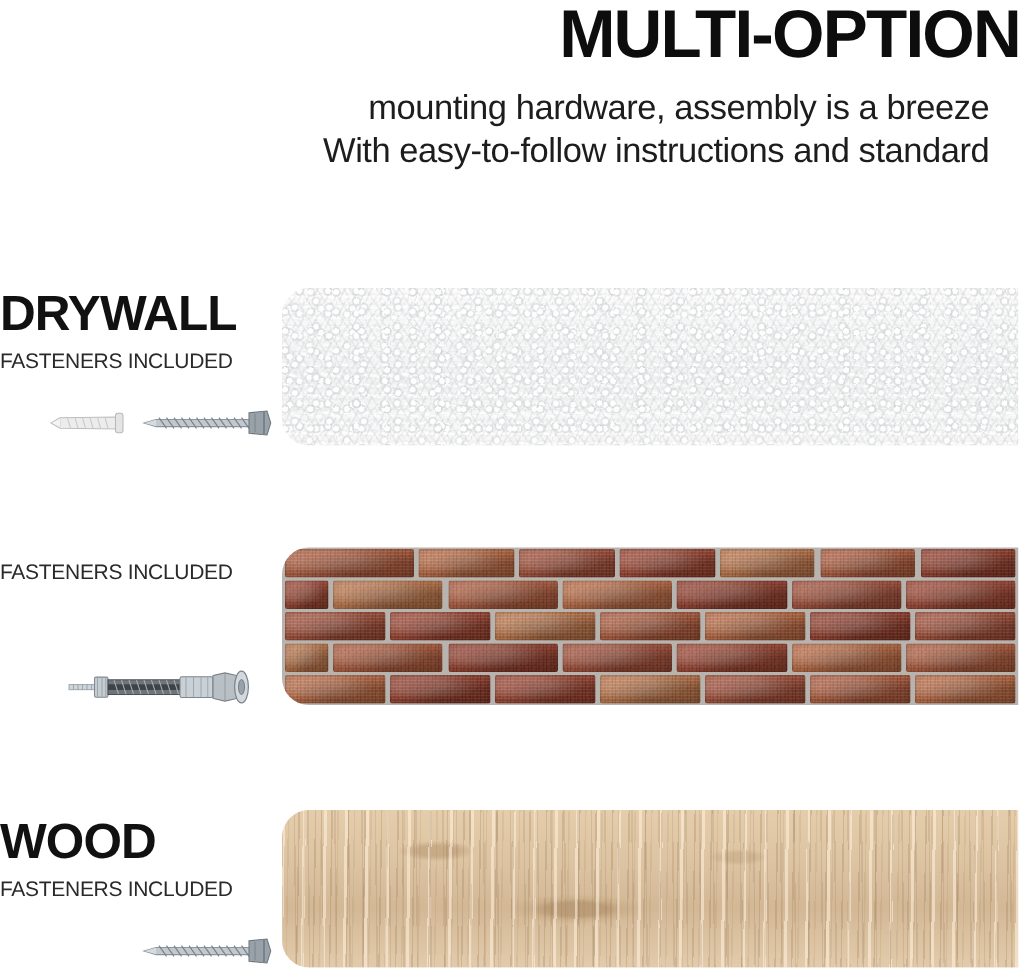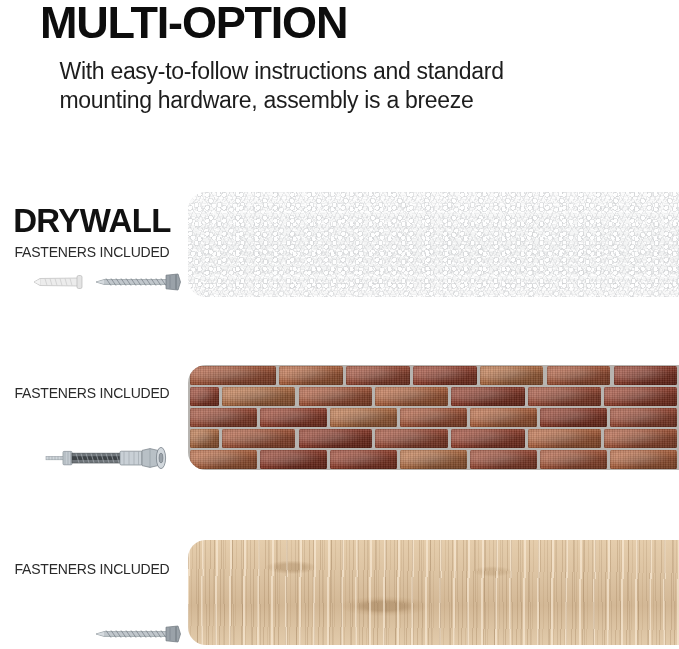--- a/index.html
+++ b/index.html
@@ -12,21 +12,21 @@
     height: 649px;
     font-family: "Liberation Sans", sans-serif;
     color: #111111;
     overflow: hidden;
     position: relative;
   }
 
   
   .header {
     padding-top: 2px;
-    text-align: left;
+    text-align: right;
     margin-left: 40px;
   }
   .title {
     font-weight: bold;
     font-size: 45px;
     line-height: 0.95;
     letter-spacing: -1.2px;
     color: #0d0d0d;
     margin: 0 auto;
     width: 640px;
@@ -51,23 +51,23 @@
     left: 0;
     width: 679px;
   }
   .section {
     position: relative;
     height: 176px;
   }
   .section-labels {
     position: absolute;
     left: 0;
-    top: 28px;
+    top: 16px;
     width: 184px;
-    text-align: center;
+    text-align: left;
   }
   .section-name {
     font-size: 33px;
     font-weight: bold;
     letter-spacing: -0.6px;
     line-height: 1.05;
     color: #111111;
     white-space: nowrap;
   }
   .section-sub {
@@ -182,22 +182,22 @@
   }
 </style>
 </head>
 <body>
 
 <div class="header">
   <h1 class="title">
     <span class="title-line1">MULTI-OPTION</span>
   </h1>
   <p class="subtitle">
+    <span class="subtitle-line">mounting hardware, assembly is a breeze</span>
     <span class="subtitle-line">With easy-to-follow instructions and standard</span>
-    <span class="subtitle-line">mounting hardware, assembly is a breeze</span>
   </p>
 </div>
 
 <div class="sections">
 
   <div class="section">
     <div class="section-labels">
       <div class="section-name">DRYWALL</div>
       <div class="section-sub">FASTENERS INCLUDED</div>
     </div>
@@ -340,20 +340,21 @@
           <div class="brick v4"></div>
           <div class="brick v1"></div>
           <div class="brick v3"></div>
         </div>
       </div>
     </div>
   </div>
 
   <div class="section">
     <div class="section-labels">
+      <div class="section-name">WOOD</div>
       <div class="section-sub">FASTENERS INCLUDED</div>
     </div>
 
     <div class="fasteners">
       <svg class="fastener-svg" width="184" height="46" viewBox="0 0 184 46">
         <g>
           <path d="M96 22 L104 19.6 L168 19.6 L168 24.4 L104 24.4 Z" fill="#c2c8cd" stroke="#8d959b" stroke-width="0.7"></path>
           <g stroke="#79828a" stroke-width="0.75" fill="none">
             <path d="M106 18.4 L111 25.6"></path>
               <path d="M111 18.4 L116 25.6"></path>

